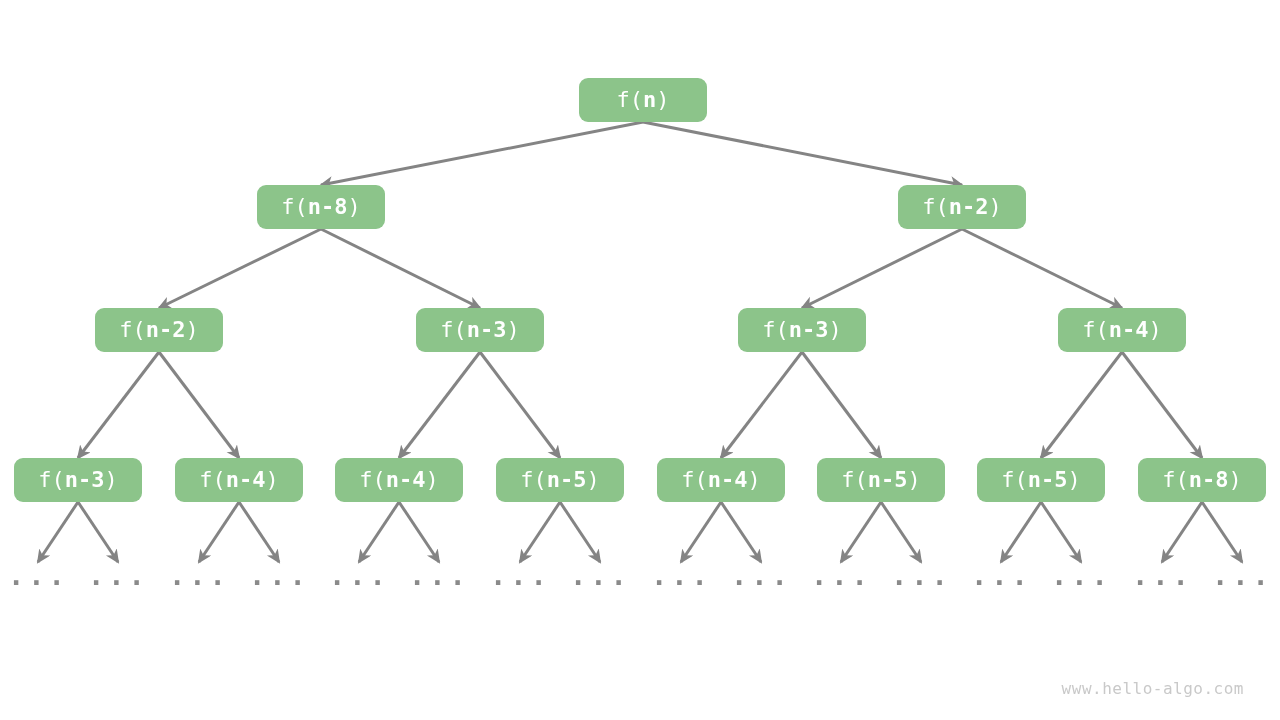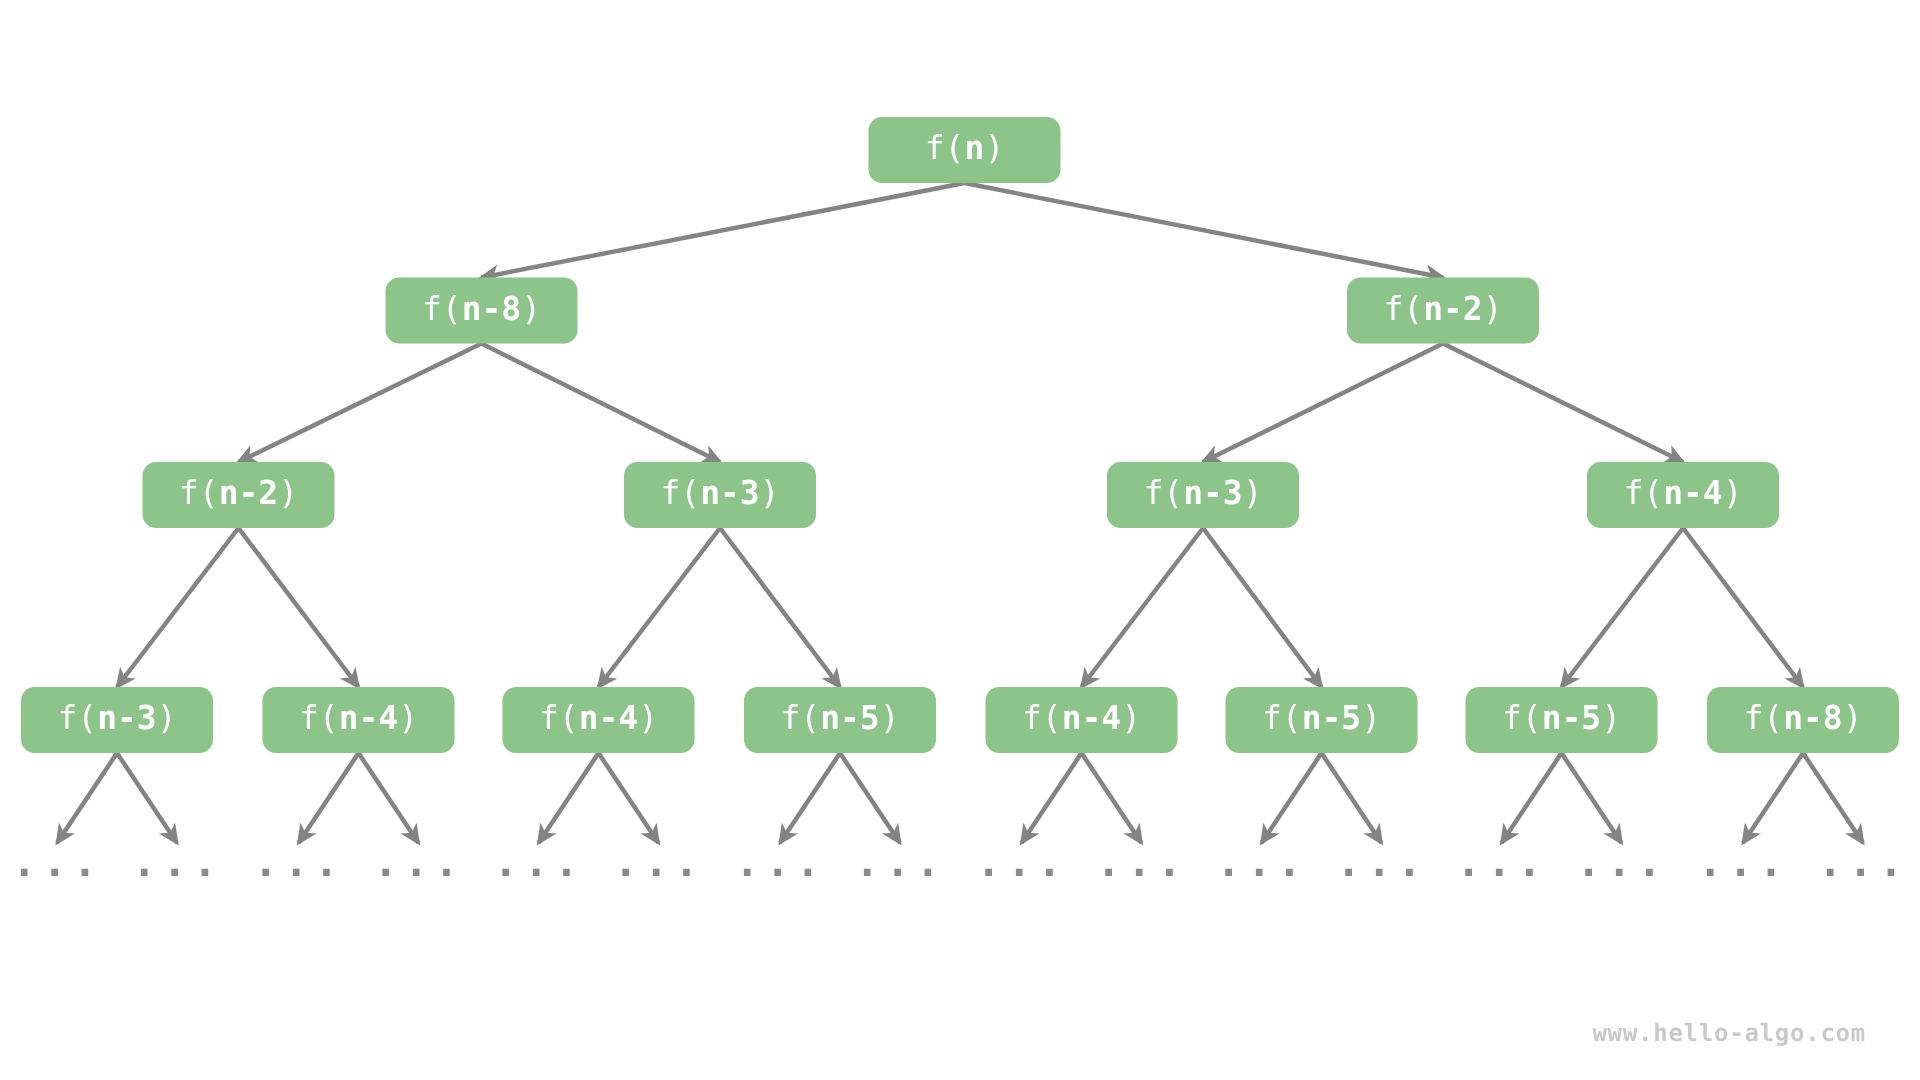--- a/index.html
+++ b/index.html
@@ -176,14 +176,14 @@
       <div class="ellipsis" style="left: 651px; top: 571px; color: rgb(138, 138, 138);">...</div>
       <div class="ellipsis" style="left: 731px; top: 571px; color: rgb(138, 138, 138);">...</div>
       <div class="ellipsis" style="left: 811px; top: 571px; color: rgb(138, 138, 138);">...</div>
       <div class="ellipsis" style="left: 891px; top: 571px; color: rgb(138, 138, 138);">...</div>
       <div class="ellipsis" style="left: 971px; top: 571px; color: rgb(138, 138, 138);">...</div>
       <div class="ellipsis" style="left: 1051px; top: 571px; color: rgb(138, 138, 138);">...</div>
       <div class="ellipsis" style="left: 1132px; top: 571px; color: rgb(138, 138, 138);">...</div>
       <div class="ellipsis" style="left: 1212px; top: 571px; color: rgb(138, 138, 138);">...</div>
     </div>
 
-  <div class="watermark" style="color: rgb(201, 201, 201); font-weight: bold;">www.hello-algo.com</div>
+  <div class="watermark" style="color: rgb(201, 201, 201);">www.hello-algo.com</div>
 </div>
 
 </body></html>

